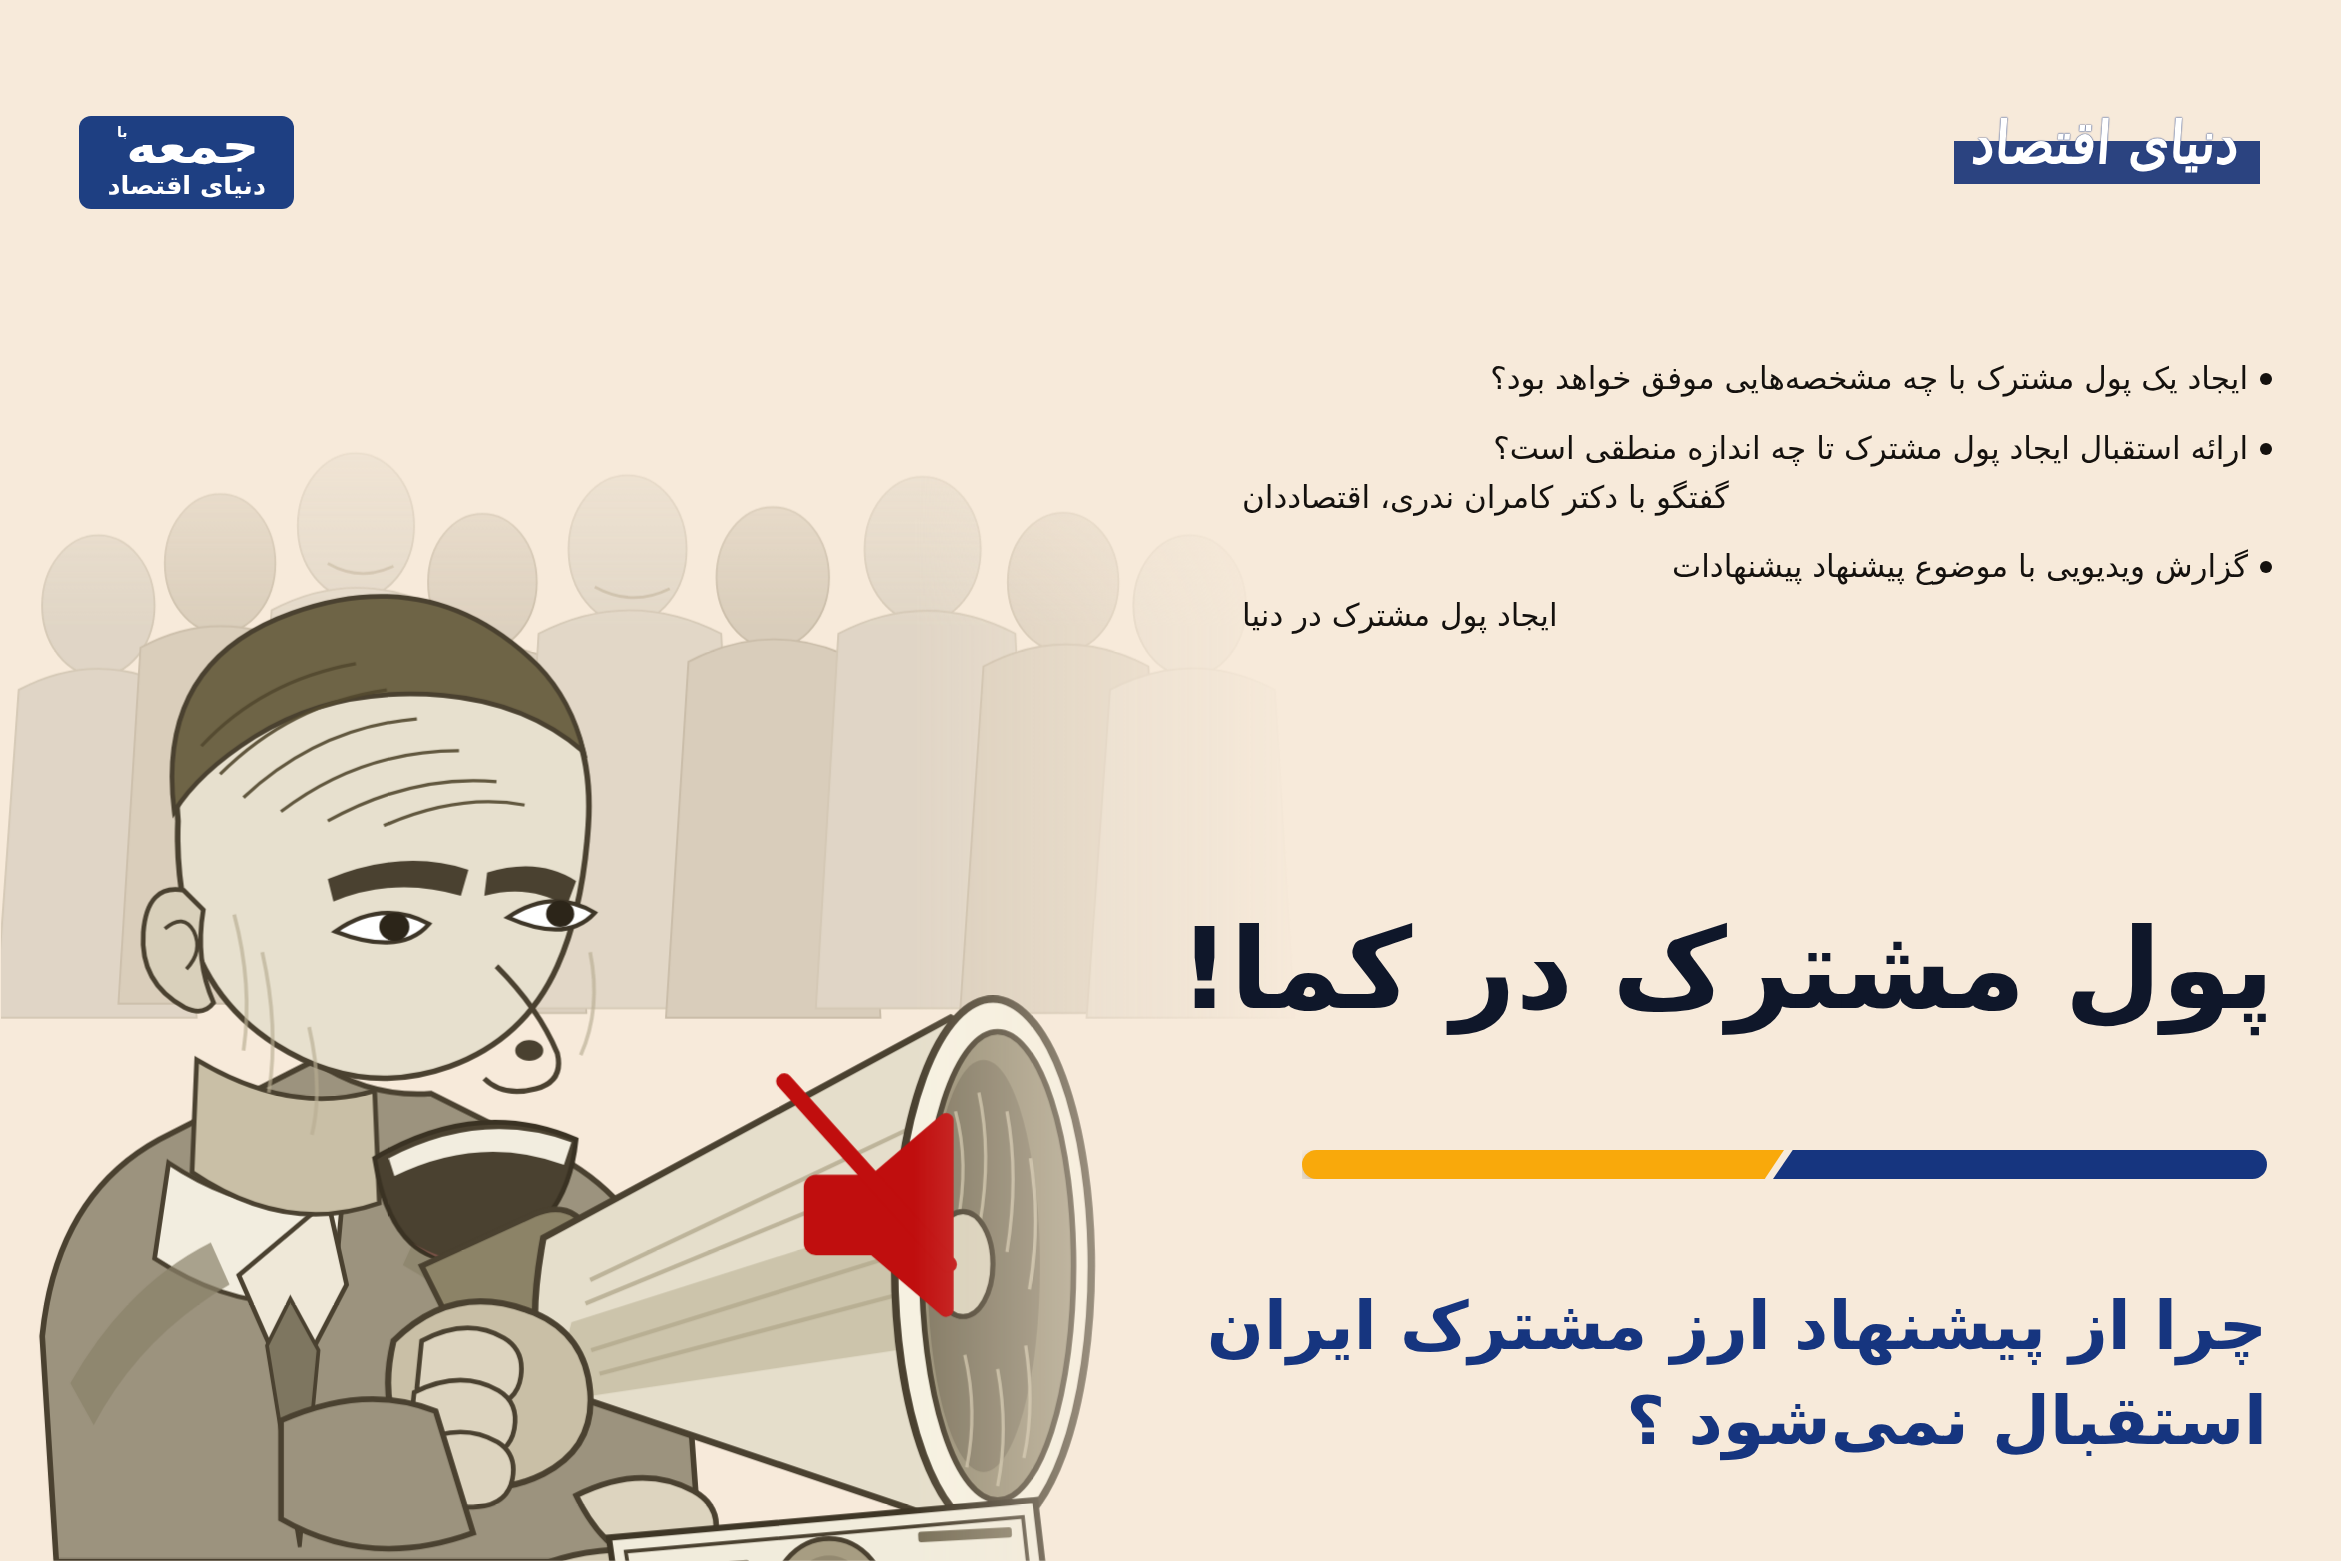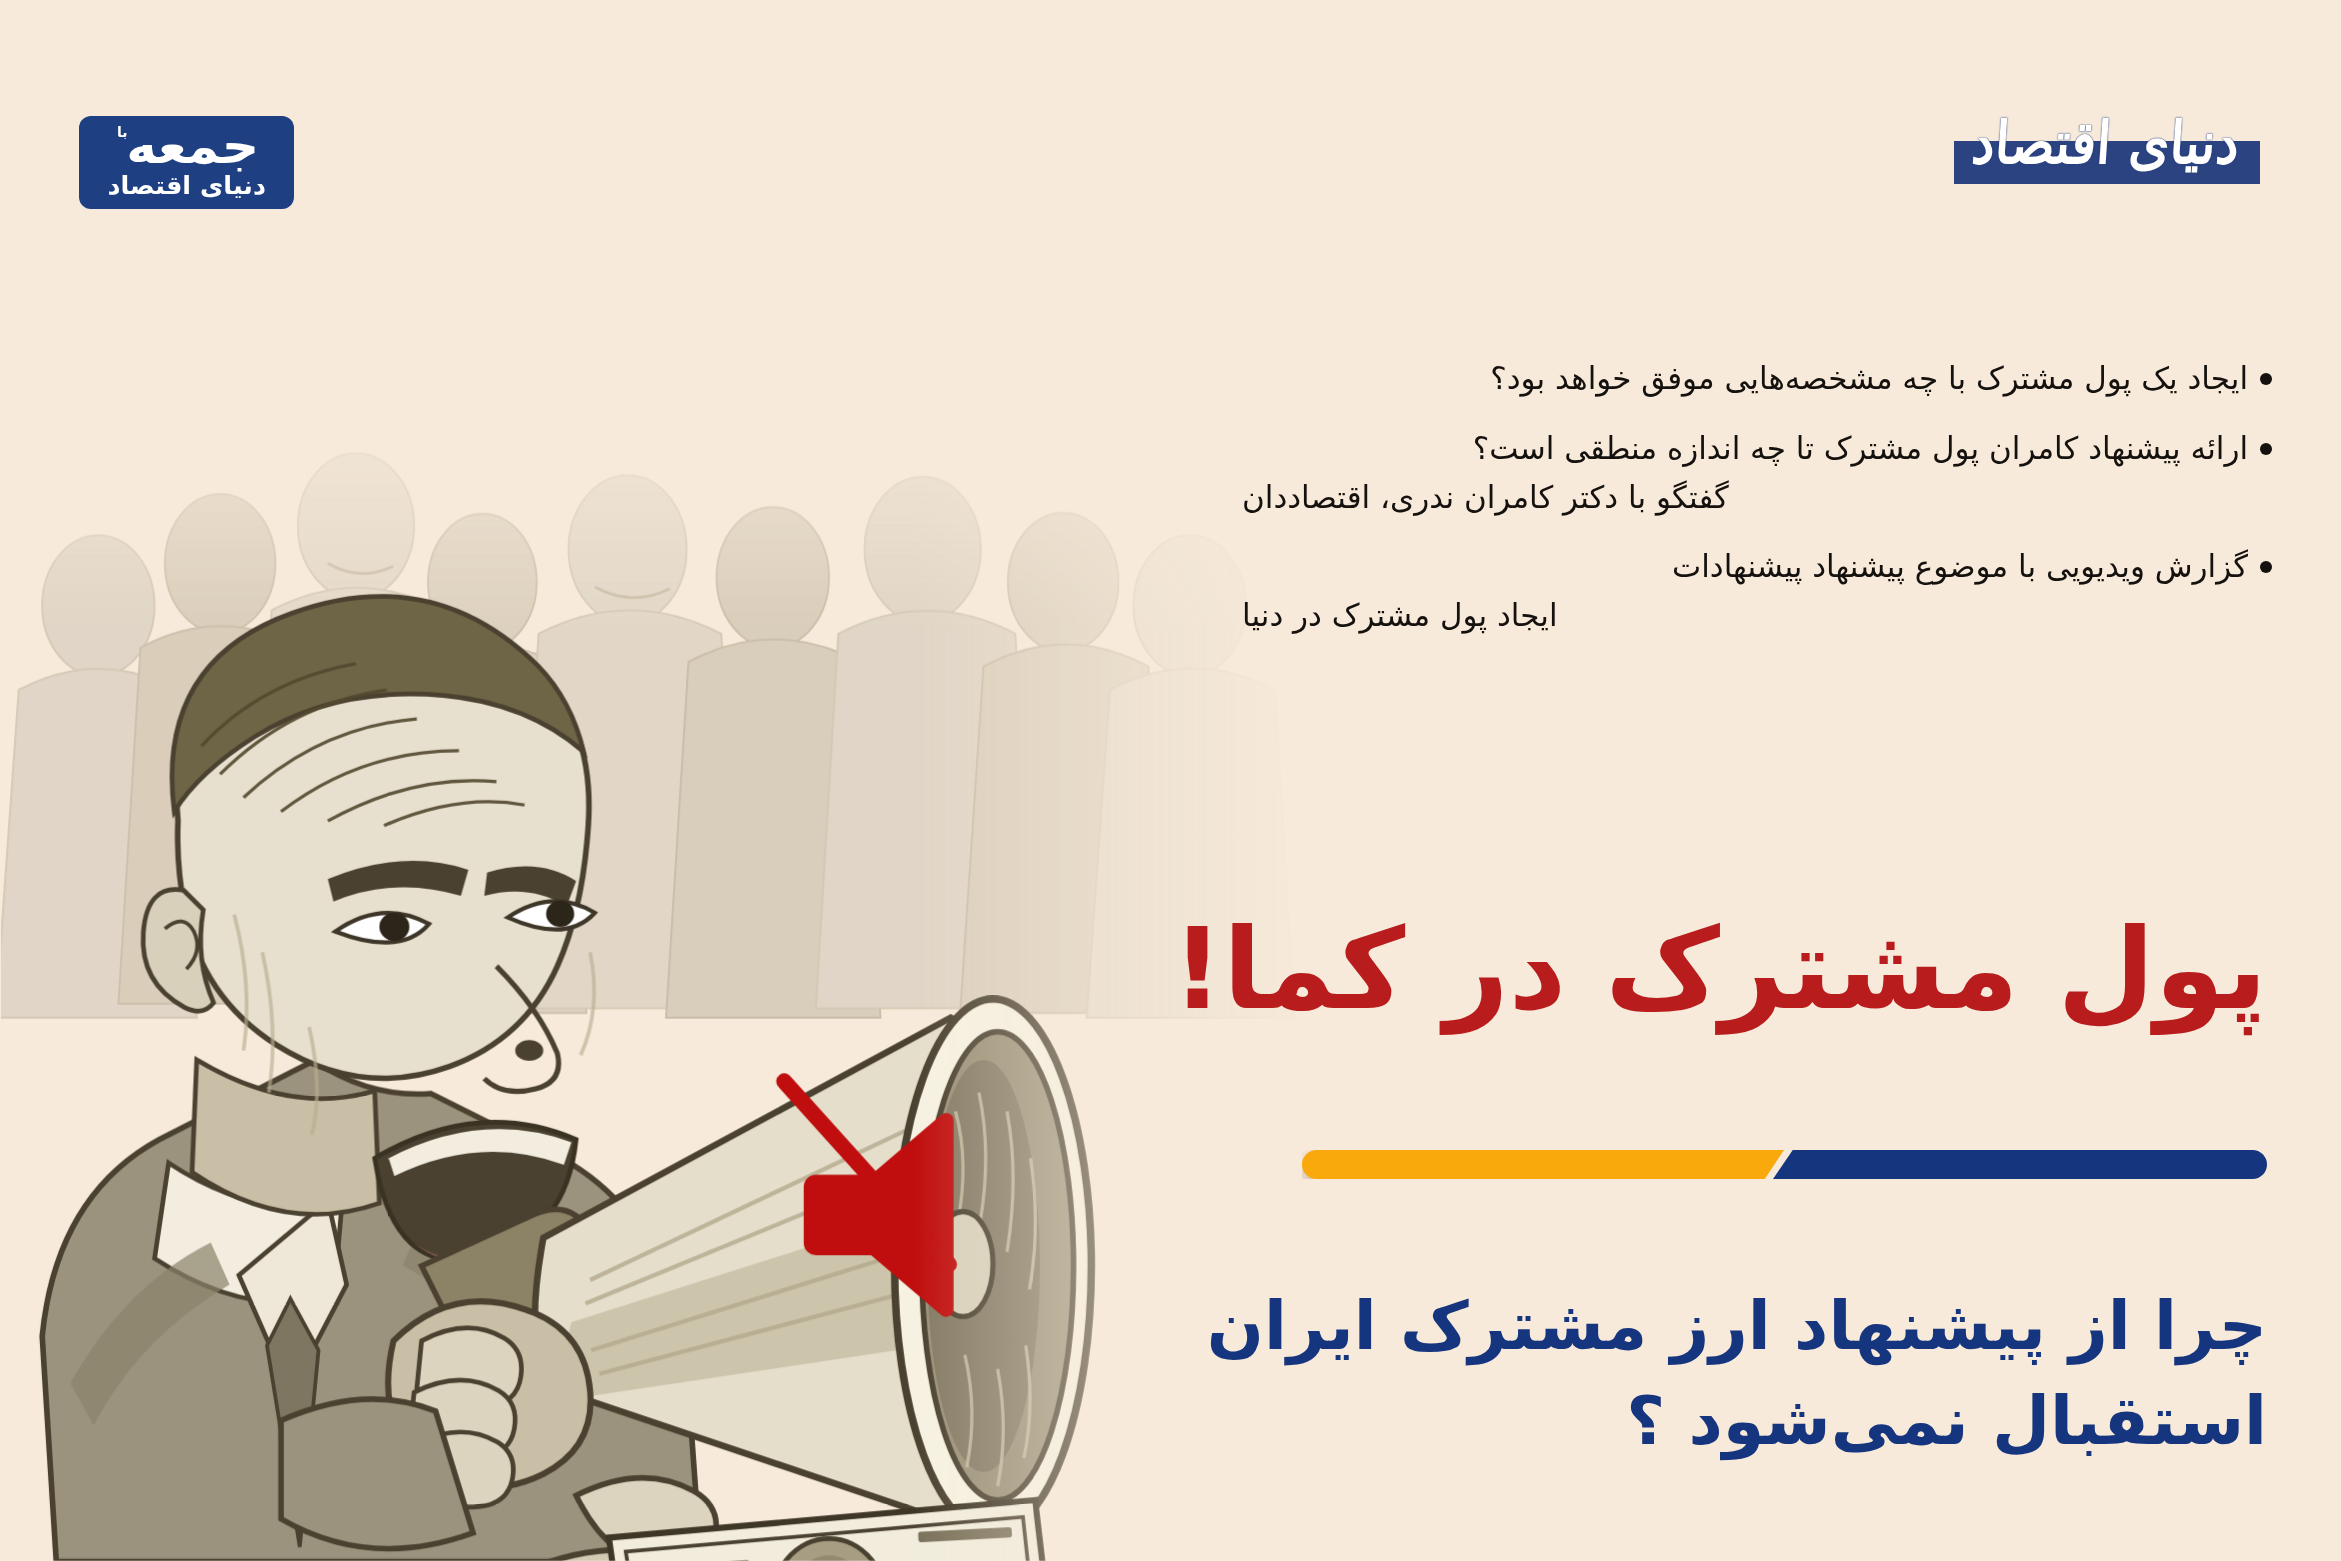--- a/index.html
+++ b/index.html
@@ -88,23 +88,23 @@
     letter-spacing:-0.2px;
   }
   .blt-sub{
     font-size:31px;line-height:1.42;font-weight:500;
     padding-right:24px;margin-bottom:25px;letter-spacing:-0.2px;
   }
   .blt-gap{height:21.5px;}
 
   
   .headline{
-    position:absolute;right:75px;top:913px;
+    position:absolute;right:68px;top:913px;
     width:1030px;direction:rtl;text-align:right;
-    color:#b91c1c;
+    color:#0f172a;
     font-size:112px;font-weight:bold;line-height:1;
     letter-spacing:-4.7px;
     white-space:nowrap;
   }
 
   
   .divider{
     position:absolute;right:75px;top:1150px;
     width:965px;height:29px;
   }
@@ -352,21 +352,21 @@
   <div class="bullets">
 
     <div class="blt">
       <span class="blt-dot"></span>
       <span class="blt-text">ایجاد یک پول مشترک با چه مشخصه‌هایی موفق خواهد بود؟</span>
     </div>
     <div class="blt-gap"></div>
 
     <div class="blt">
       <span class="blt-dot"></span>
-      <span class="blt-text">ارائه پیشنهاد کامران پول مشترک تا چه اندازه منطقی است؟</span>
+      <span class="blt-text">ارائه استقبال ایجاد پول مشترک تا چه اندازه منطقی است؟</span>
     </div>
     <div class="blt-sub">گفتگو با دکتر کامران ندری، اقتصاددان</div>
 
     <div class="blt">
       <span class="blt-dot"></span>
       <span class="blt-text">گزارش ویدیویی با موضوع پیشنهاد پیشنهادات</span>
     </div>
     <div class="blt-sub">ایجاد پول مشترک در دنیا</div>
 
   </div>

